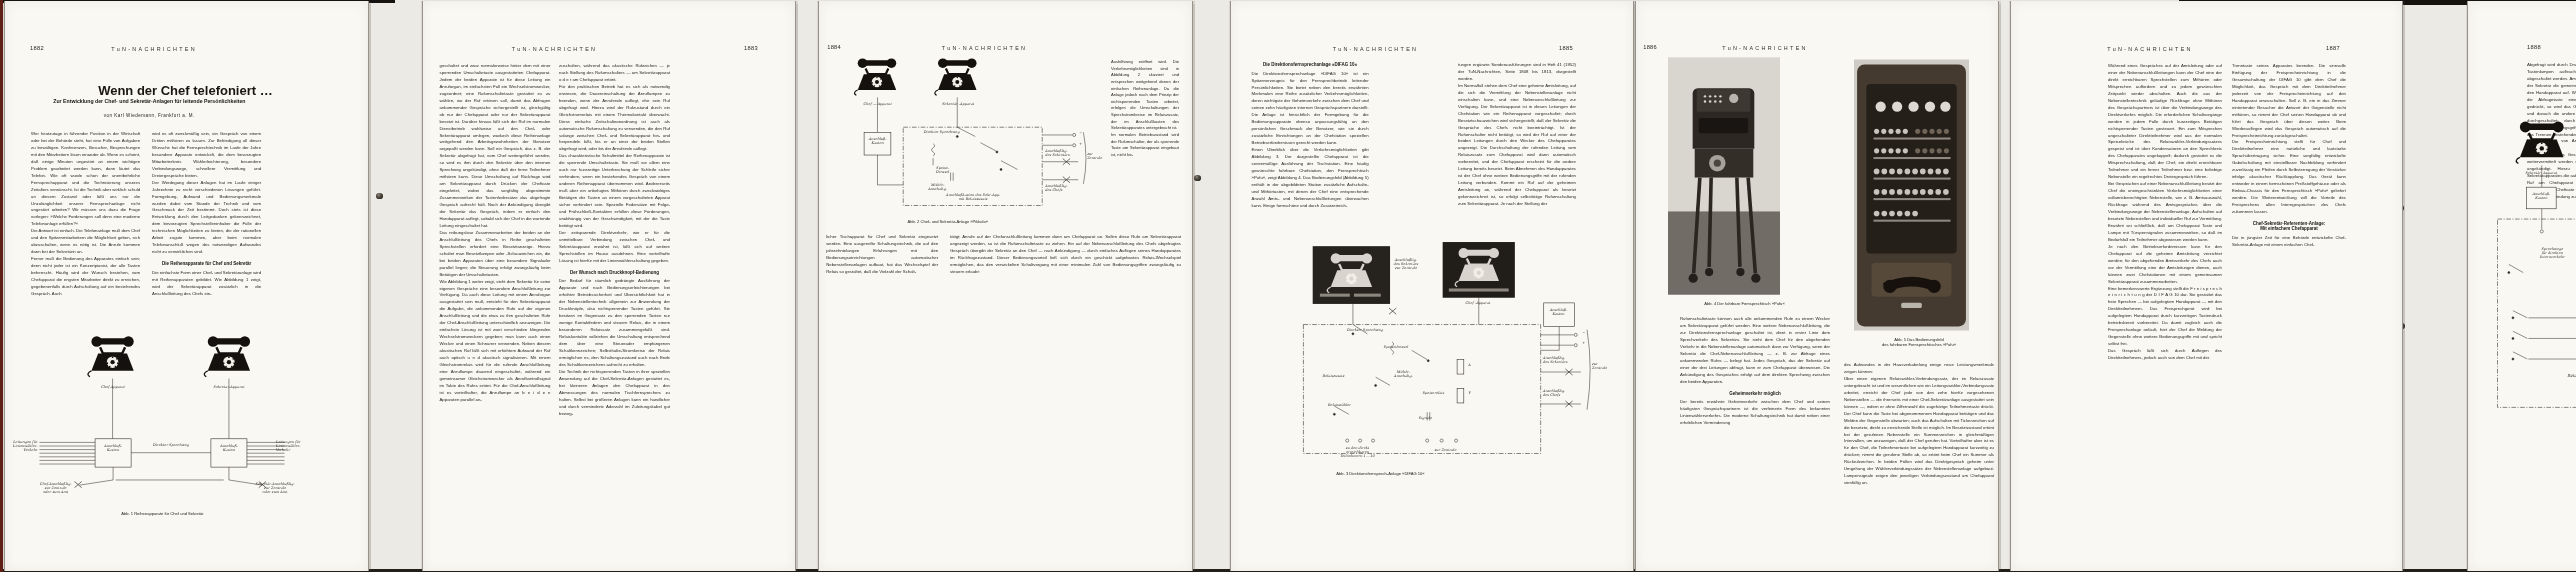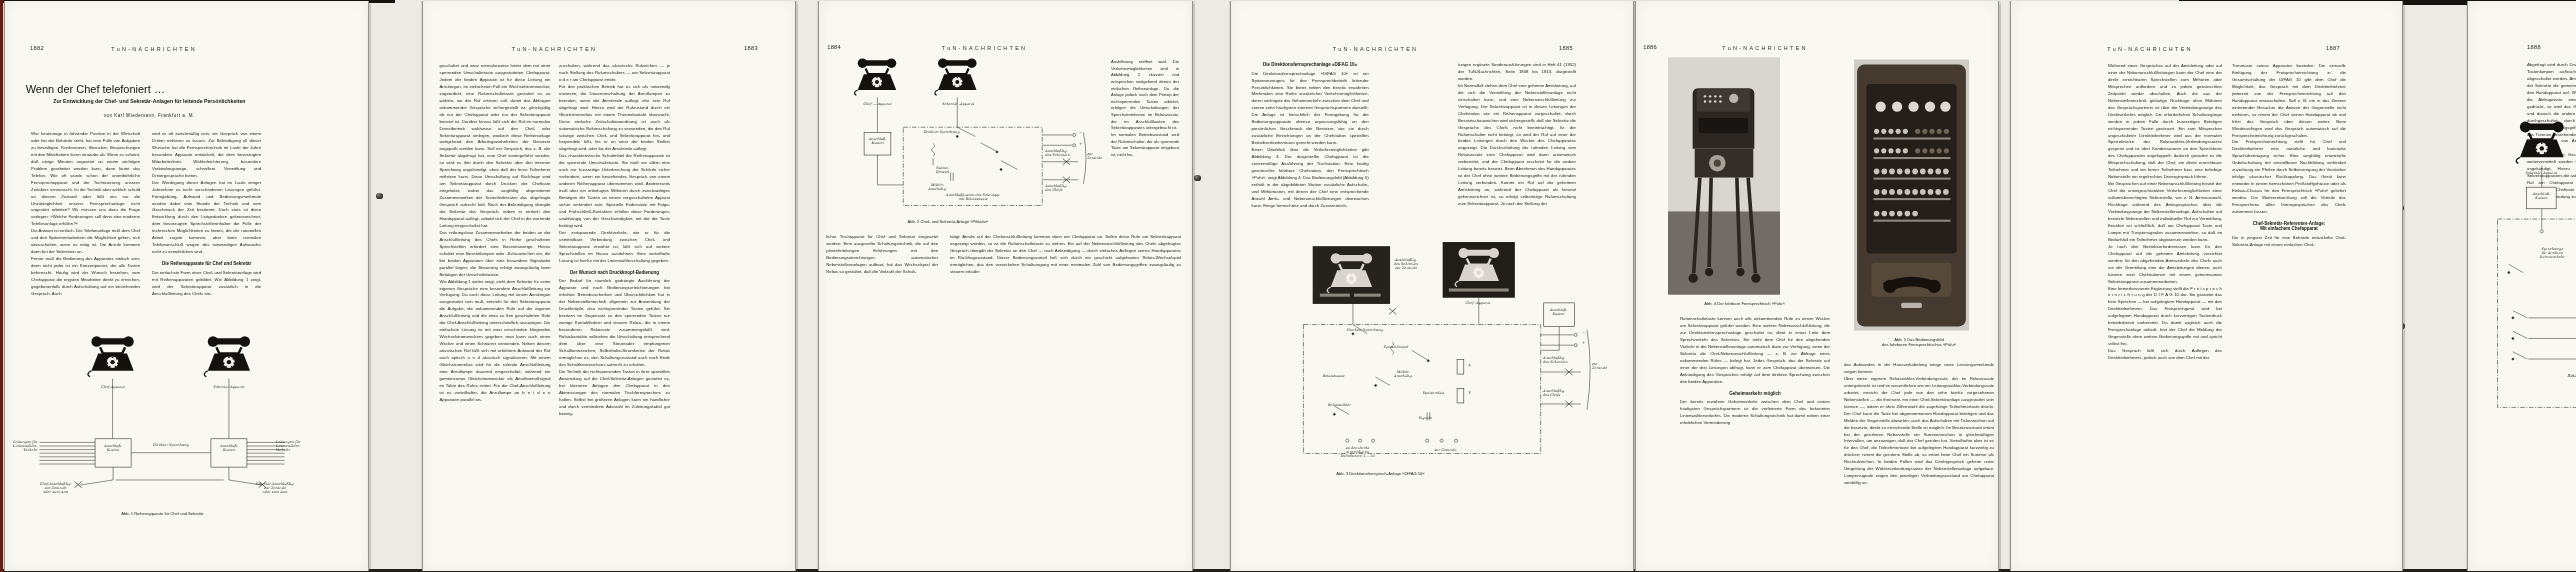--- a/index.html
+++ b/index.html
@@ -3,21 +3,21 @@
 <meta charset="utf-8">
 <style>
   html,body{margin:0;padding:0;background:#e9e6e0;}
   .canvas{position:relative;width:3669px;height:572px;background:#eceae4;overflow:hidden;
           font-family:"Liberation Sans",sans-serif;color:#211e1b;}
   .page{position:absolute;top:1px;height:570px;background:#faf8f3;
         border-left:0.8px solid #98928a;border-right:0.8px solid #98928a;
         box-shadow:inset 0 0 11.3px rgba(60,50,40,.07), -1.5px 0 1px rgba(90,80,70,.25), 1.5px 0 1px rgba(90,80,70,.25);}
   .pgnum{position:absolute;font-size:5.7px;letter-spacing:0.3px;color:#2b2825;}
   .jtitle{position:absolute;font-size:5.4px;letter-spacing:2.3px;text-align:center;color:#33302c;white-space:nowrap;}
-  .art-title{position:absolute;text-align:left;font-weight:normal;font-size:11px;color:#181512;}
+  .art-title{position:absolute;text-align:right;font-weight:bold;font-size:13px;color:#181512;}
   .art-sub{position:absolute;text-align:center;font-weight:bold;font-size:5.2px;color:#181512;}
   .art-auth{position:absolute;text-align:center;font-size:4.5px;letter-spacing:0.5px;color:#24211e;}
   .col{position:absolute;}
   .para{font-size:4.3px;line-height:1.62;text-align:justify;white-space:pre-line;color:#262320;}
   .h2{font-size:4.5px;font-weight:bold;text-align:center;margin:5.2px 0 3.6px;color:#181512;}
   .cap{position:absolute;font-size:4.1px;text-align:center;color:#262320;white-space:pre-line;}
   .fig{position:absolute;}
   .lbl{position:absolute;font-size:3.5px;line-height:1.18;text-align:center;white-space:pre-line;
        font-family:"DejaVu Serif",serif;font-style:italic;color:#2a2724;}
   .lbl.left{text-align:left}.lbl.right{text-align:right}

